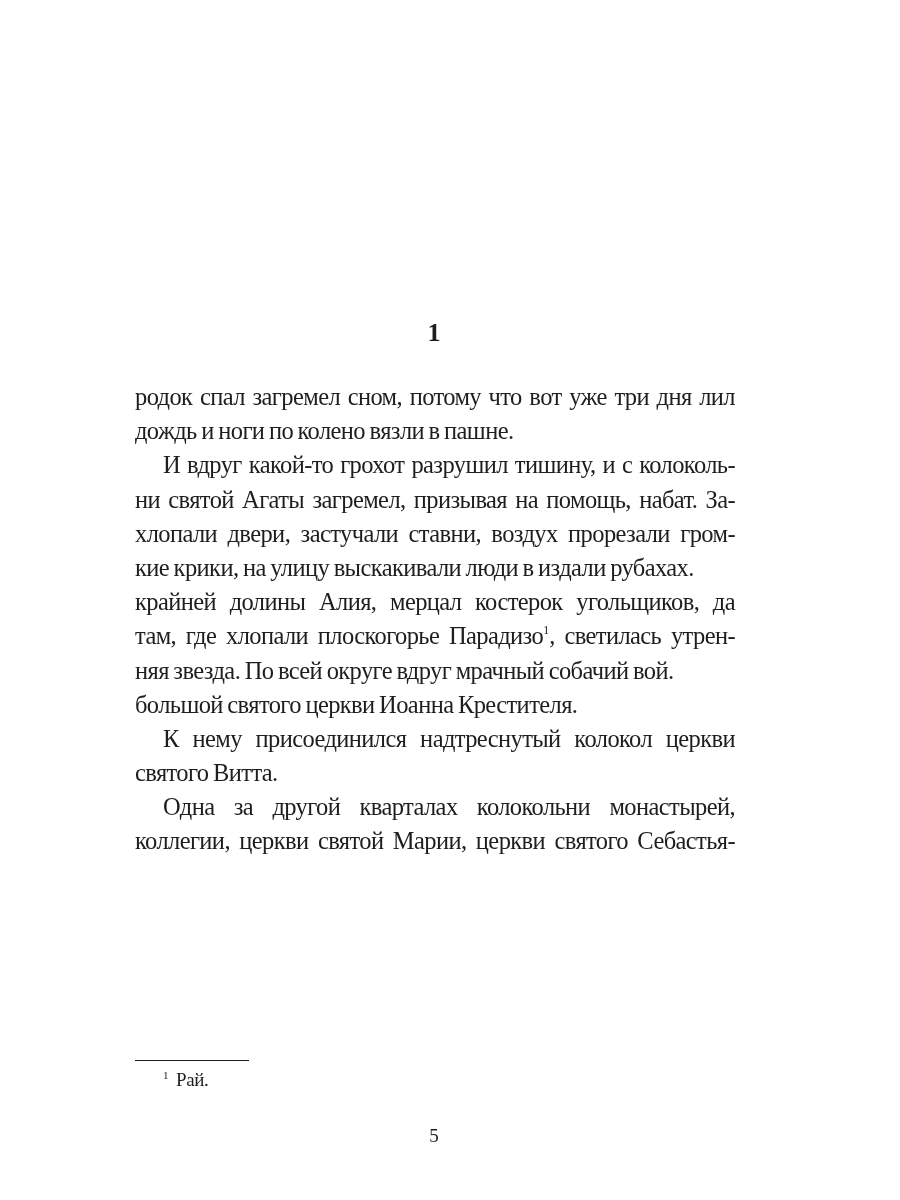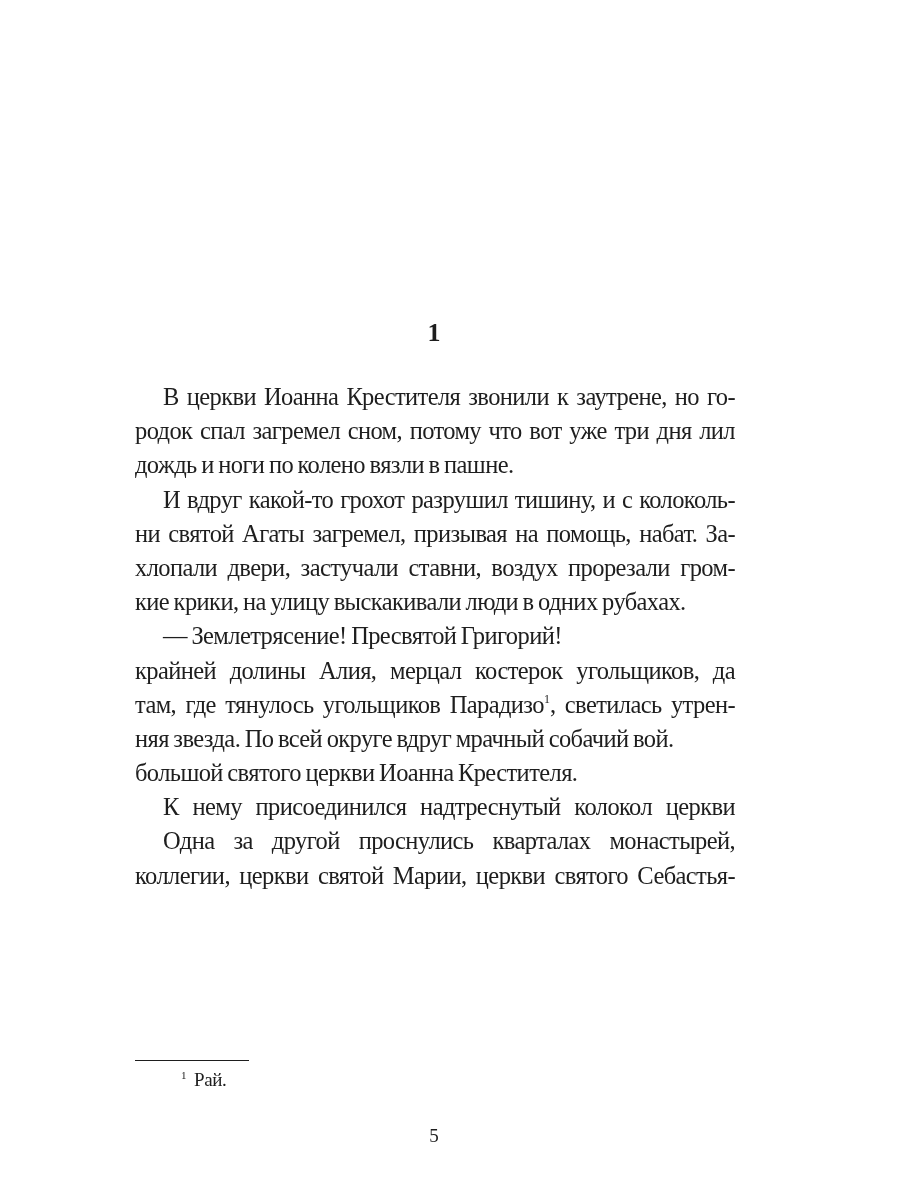--- a/index.html
+++ b/index.html
@@ -68,21 +68,20 @@
       height: 0;
       border-top: 1.2px solid #1e1e1e;
     }
     .footnote {
       position: absolute;
       top: 1068px;
       left: 163px;
       font-size: 19px;
       line-height: 24px;
       letter-spacing: -0.4px;
-      margin-left: 18px;
     }
     .footnote sup {
       font-size: 11px;
       vertical-align: 7px;
       line-height: 0;
       margin-right: 8px;
     }
     .page-number {
       position: absolute;
       top: 1124px;
@@ -94,34 +93,33 @@
     }
   </style>
 </head>
 <body>
 
 <div class="page">
 
   <div class="chapter-number">1</div>
 
   <div class="body-text">
-    <span class="line indent"><span>В церкви Иоанна Крестителя звонили к заутрене, но го-</span></span>
     <span class="line"><span>родок спал загремел сном, потому что вот уже три дня лил</span></span>
     <span class="line last"><span>дождь и ноги по колено вязли в пашне.</span></span>
     <span class="line indent"><span>И вдруг какой-то грохот разрушил тишину, и с колоколь-</span></span>
     <span class="line"><span>ни святой Агаты загремел, призывая на помощь, набат. За-</span></span>
     <span class="line"><span>хлопали двери, застучали ставни, воздух прорезали гром-</span></span>
-    <span class="line last"><span>кие крики, на улицу выскакивали люди в одних рубахах.</span></span>
-    <span class="line indent last"><span>— Землетрясение! Пресвятой Григорий!</span></span>
+    <span class="line last"><span>кие крики, на улицу выскакивали люди в издали рубахах.</span></span>
     <span class="line"><span>крайней долины Алия, мерцал костерок угольщиков, да</span></span>
-    <span class="line"><span>там, где тянулось угольщиков Парадизо</span><sup class="fnref">1</sup><span>, светилась утрен-</span></span>
+    <span class="line"><span>там, где хлопали плоскогорье Парадизо</span><sup class="fnref">1</sup><span>, светилась утрен-</span></span>
     <span class="line last"><span>няя звезда. По всей округе вдруг мрачный собачий вой.</span></span>
     <span class="line last"><span>большой святого церкви Иоанна Крестителя.</span></span>
     <span class="line indent"><span>К нему присоединился надтреснутый колокол церкви</span></span>
-    <span class="line indent"><span>Одна за другой проснулись кварталах монастырей,</span></span>
+    <span class="line last"><span>святого Витта.</span></span>
+    <span class="line indent"><span>Одна за другой кварталах колокольни монастырей,</span></span>
     <span class="line"><span>коллегии, церкви святой Марии, церкви святого Себастья-</span></span>
   </div>
 
   <div class="footnote-rule"></div>
 
   <div class="footnote">
     <sup>1</sup><span>Рай.</span>
   </div>
 
   <div class="page-number">5</div>

